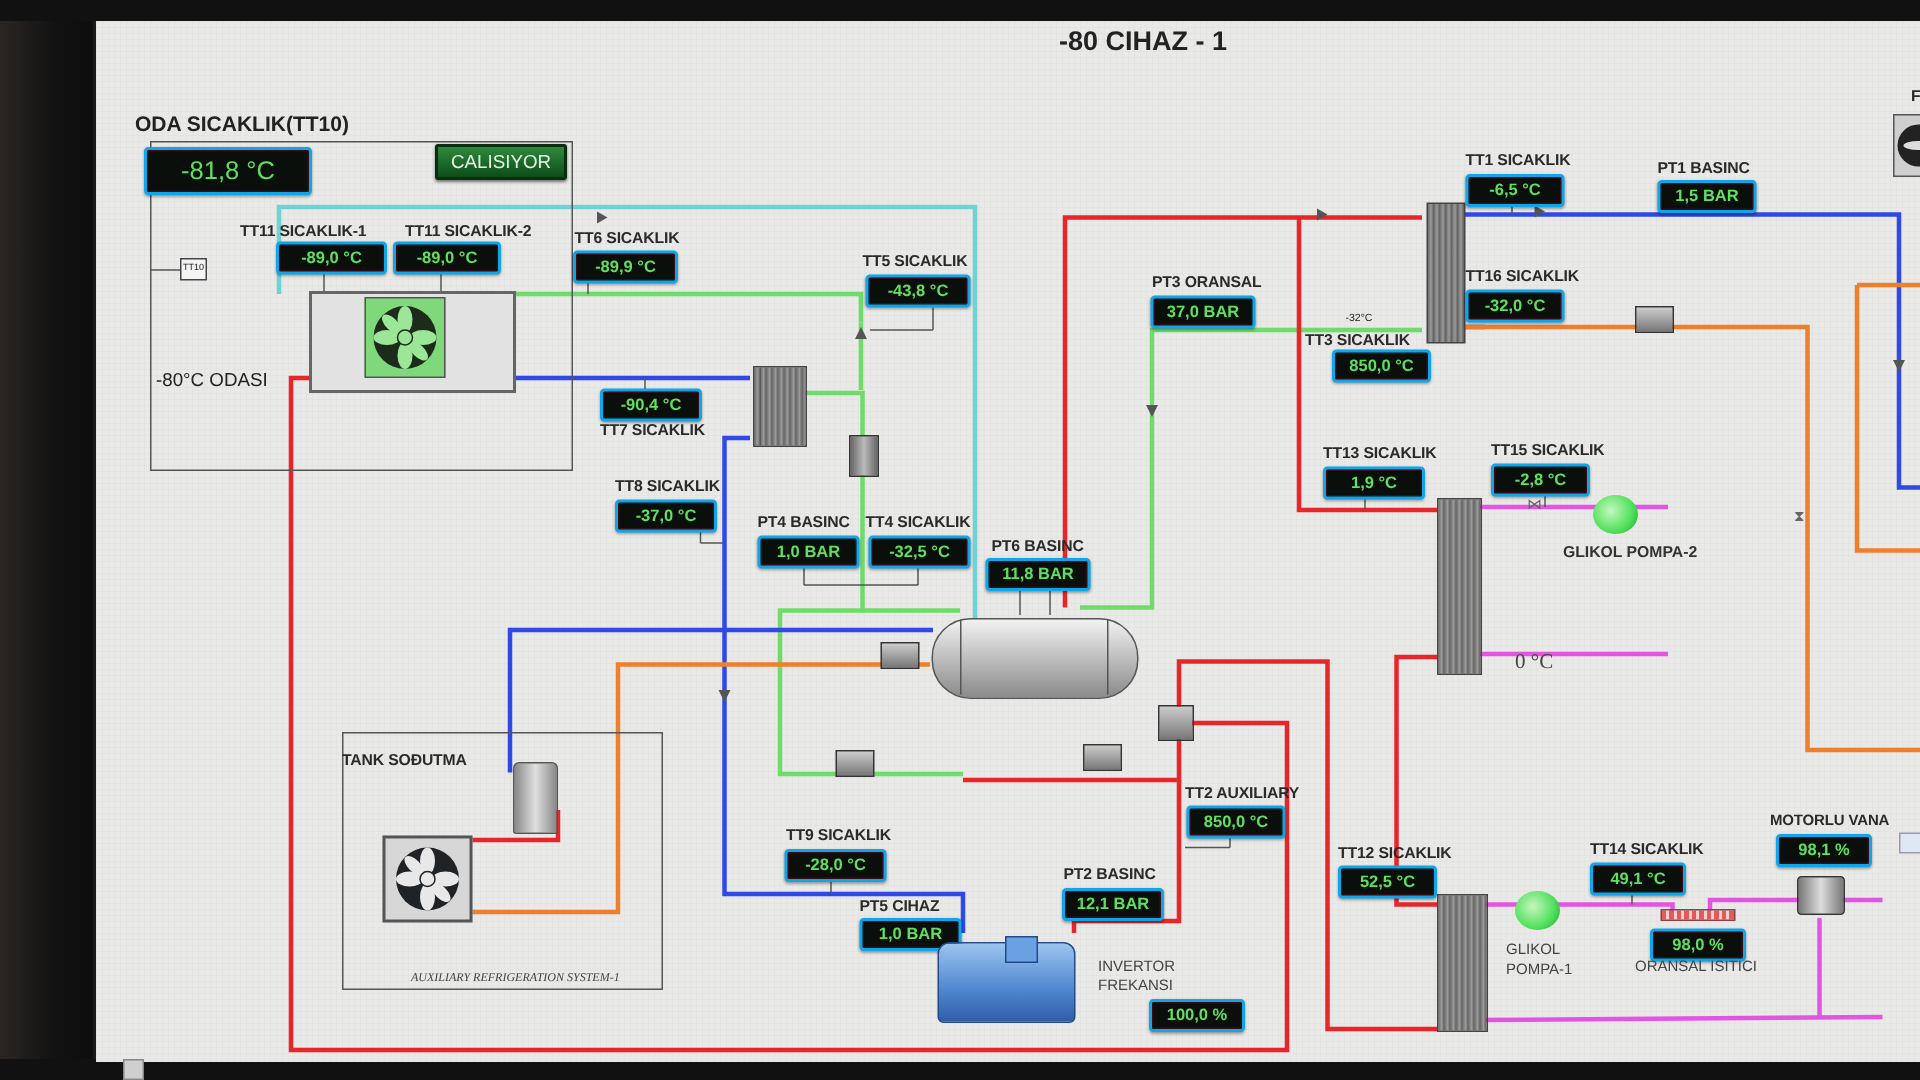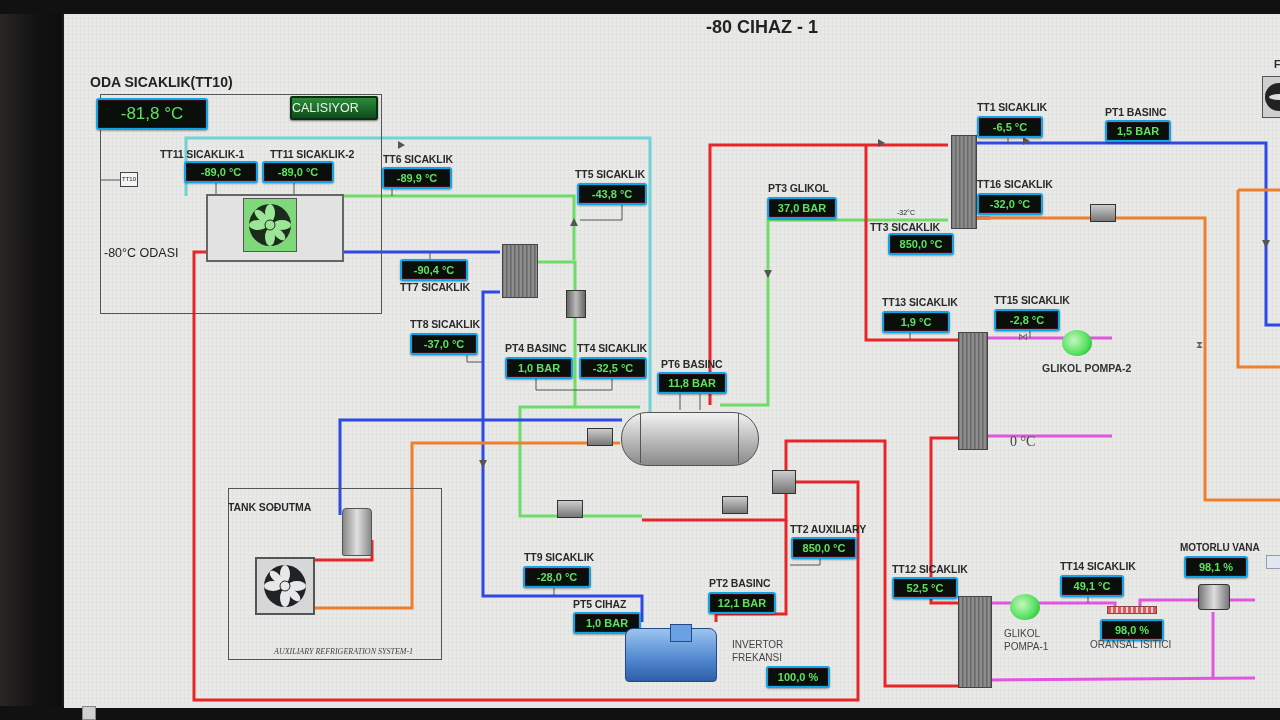--- a/index.html
+++ b/index.html
@@ -11,21 +11,21 @@
     background-image:linear-gradient(90deg,rgba(0,0,0,0.018) 1px,transparent 1px),linear-gradient(rgba(0,0,0,0.018) 1px,transparent 1px);
     background-size:4px 4px;overflow:hidden;}
   #pipes{position:absolute;left:0;top:0;width:1280px;height:720px;pointer-events:none;}
   .abs{position:absolute;}
   .title{position:absolute;font-weight:bold;color:#222;}
   .lbl{position:absolute;font-size:10.5px;font-weight:bold;color:#2a2a2a;white-space:nowrap;letter-spacing:-0.1px;}
   .lbl-light{position:absolute;font-size:10.5px;color:#444;white-space:nowrap;}
   .disp{position:absolute;height:18px;background:#0b0f0b;border:2px solid #0ea5e9;border-radius:3px;box-shadow:0 0 0 1px #3a0d14 inset,0 1px 2px rgba(0,0,0,0.35);
         color:#5fe05f;font-size:11px;font-weight:bold;text-align:center;line-height:18px;white-space:nowrap;overflow:hidden;}
   .disp-lg{height:28px;line-height:28px;font-size:17px;font-weight:normal;}
-  .btn-run{position:absolute;background:linear-gradient(#2e8a3a,#0e4d1b);color:#e8f5e8;border:2px solid #0a2e10;border-radius:2px;font-size:12.5px;text-align:left;line-height:20px;box-shadow:0 1px 2px rgba(0,0,0,.5);}
+  .btn-run{position:absolute;background:linear-gradient(#2e8a3a,#0e4d1b);color:#e8f5e8;border:2px solid #0a2e10;border-radius:2px;font-size:12.5px;text-align:center;line-height:20px;box-shadow:0 1px 2px rgba(0,0,0,.5);}
   .frame{position:absolute;border:1px solid #555;}
   .hx{position:absolute;background:repeating-linear-gradient(90deg,#6d6d6d 0px,#9a9a9a 2px,#5a5a5a 4px);border:1px solid #444;}
   .fan{position:absolute;border:1px solid #555;display:flex;align-items:center;justify-content:center;}
   .italic-note{position:absolute;font-family:"Liberation Serif",serif;font-style:italic;font-size:8px;color:#444;white-space:nowrap;}
 </style>
 </head>
 <body>
 
 <div id="bezel-left"></div>
 <div id="bezel-top"></div>
@@ -163,21 +163,21 @@
 <div class="abs" style="left:621px;top:412px;width:136px;height:52px;border-radius:26px;background:linear-gradient(#f2f2f2,#b8b8b8 55%,#8a8a8a);border:1px solid #555;"></div>
 <div class="abs" style="left:640px;top:413px;width:1px;height:50px;background:#555;"></div>
 <div class="abs" style="left:738px;top:413px;width:1px;height:50px;background:#555;"></div>
 
 <div class="abs" style="left:587px;top:428px;width:24px;height:16px;background:linear-gradient(#ccc,#777);border:1px solid #333;"></div>
 <div class="abs" style="left:557px;top:500px;width:24px;height:16px;background:linear-gradient(#ccc,#777);border:1px solid #333;"></div>
 <div class="abs" style="left:722px;top:496px;width:24px;height:16px;background:linear-gradient(#ccc,#777);border:1px solid #333;"></div>
 <div class="abs" style="left:772px;top:470px;width:22px;height:22px;background:linear-gradient(#ccc,#777);border:1px solid #333;"></div>
 <div class="abs" style="left:1090px;top:204px;width:24px;height:16px;background:linear-gradient(#ccc,#777);border:1px solid #333;"></div>
 
-<div class="lbl" style="left:768px;top:182px;">PT3 GLIKOL</div>
+<div class="lbl" style="left:768px;top:182px;">PT3 ORANSAL</div>
 <div class="disp" style="left:767px;top:197px;width:66px;">37,0 BAR</div>
 
 <div class="hx" style="left:951px;top:135px;width:24px;height:92px;"></div>
 <div class="lbl" style="left:977px;top:101px;">TT1 SICAKLIK</div>
 <div class="disp" style="left:977px;top:116px;width:62px;">-6,5 °C</div>
 <div class="lbl" style="left:1105px;top:106px;">PT1 BASINC</div>
 <div class="disp" style="left:1105px;top:120px;width:62px;">1,5 BAR</div>
 <div class="lbl" style="left:977px;top:178px;">TT16 SICAKLIK</div>
 <div class="disp" style="left:977px;top:193px;width:62px;">-32,0 °C</div>
 <div class="abs" style="left:897px;top:209px;font-size:7px;color:#222;">-32°C</div>

